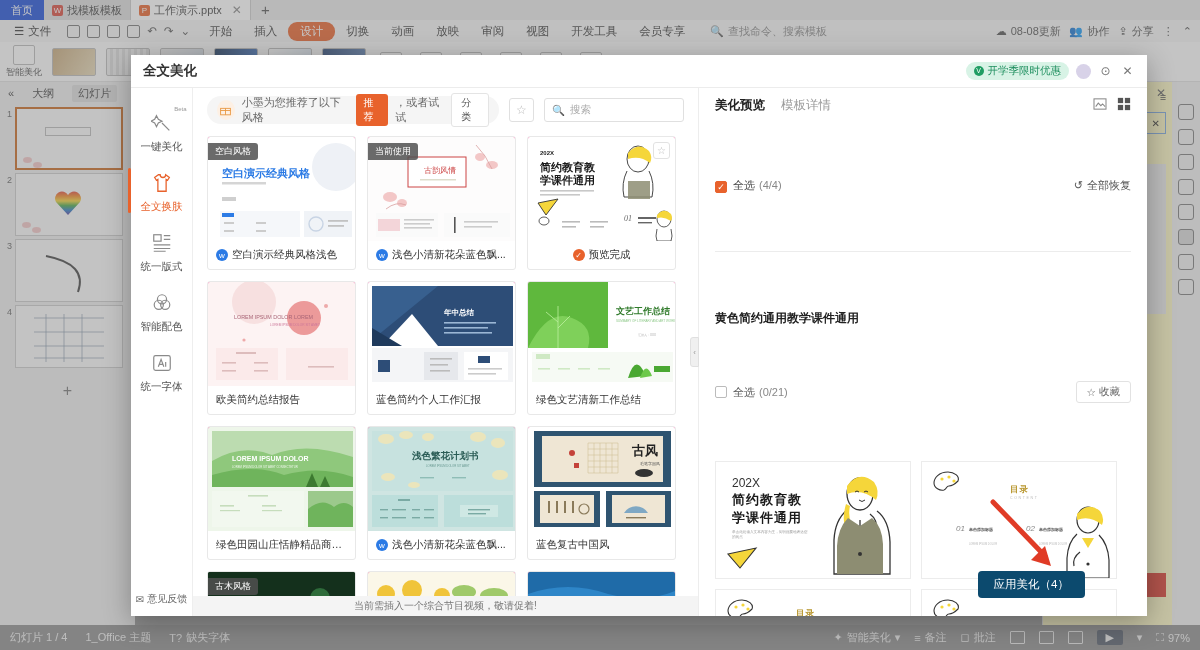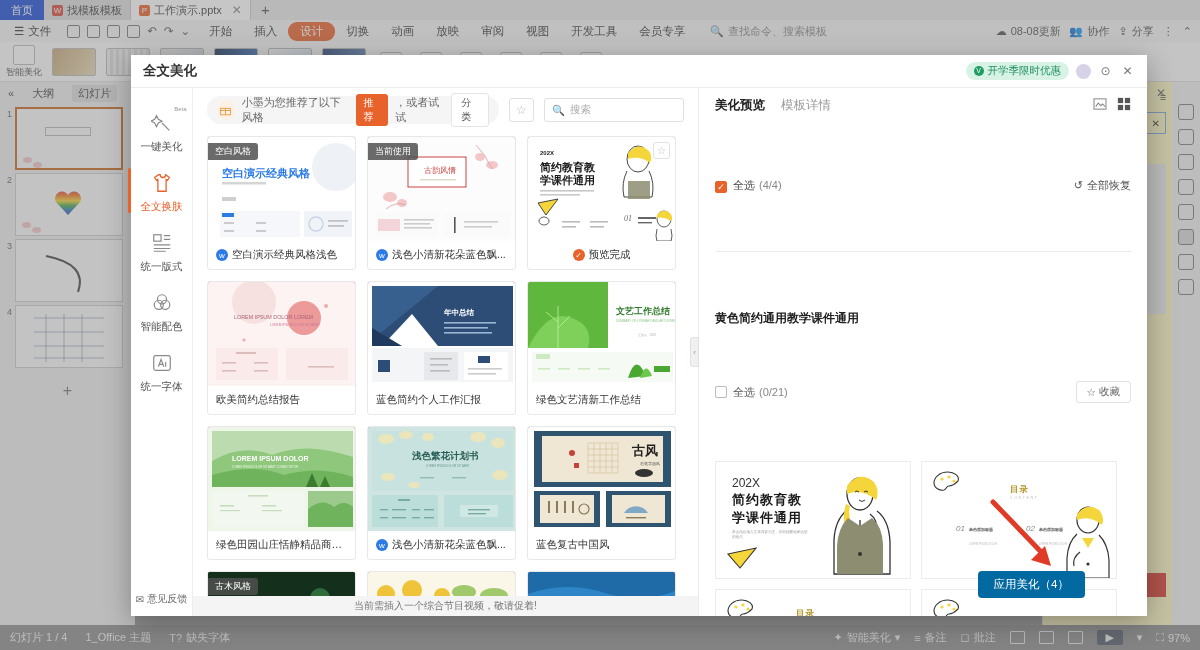--- a/index.html
+++ b/index.html
@@ -138,21 +138,21 @@
   .dr-sel { height:30px; display:flex; align-items:center; padding:0 16px; font-size:11px; color:#444; flex:none; }
   .cbx { width:12px; height:12px; border:1px solid #bbb; border-radius:2px; display:inline-block; margin-right:6px; vertical-align:-2px; }
   .cbx.on { background:#e8622c; border-color:#e8622c; color:#fff; font-size:9px; text-align:center; line-height:11px; }
   .restore { margin-left:auto; display:flex; align-items:center; gap:4px; color:#555; font-size:11px; }
   .dr-divider { height:1px; background:#ececec; margin:3px 16px 0; flex:none; }
   .dr-tname { padding:10px 16px 4px; font-size:12px; font-weight:bold; color:#222; flex:none; }
   .dr-sub { height:26px; display:flex; align-items:center; padding:0 16px; font-size:11px; color:#555; flex:none; }
   .fav-btn { margin-left:auto; border:1px solid #e2e2e2; border-radius:3px; font-size:10.5px; color:#666; padding:3px 10px; display:flex; align-items:center; gap:3px; }
   .slides { flex:1; overflow:hidden; padding:8px 16px 0; display:flex; flex-wrap:wrap; gap:10px; align-content:flex-start; }
   .slide { width:196px; height:118px; border:1px solid #ececec; background:#fff; position:relative; overflow:hidden; }
-  .apply-btn { position:absolute; right:62px; bottom:18px; background:#0369a1; color:#fff; font-size:11.5px;
+  .apply-btn { position:absolute; right:62px; bottom:18px; background:#0c4a6e; color:#fff; font-size:11.5px;
                padding:6px 16px; border-radius:4px; z-index:8; }
   .arrow-svg { position:absolute; right:80px; bottom:40px; z-index:7; }
   .sl-h { font-size:13px; font-weight:bold; color:#1a1a1a; line-height:1.25; letter-spacing:1px; }
   .sl-p { font-size:3.6px; color:#999; line-height:1.5; }
   .toc-t { font-size:8.5px; font-weight:bold; color:#b8962e; letter-spacing:1px; }
   .toc-s { font-size:3.6px; color:#bbb; letter-spacing:1.6px; }
   .num { font-size:8px; font-style:italic; color:#8a8a8a; }
   .nt { font-size:4px; color:#555; font-weight:bold; }
   .nd { font-size:2.6px; color:#bbb; }
 </style>

